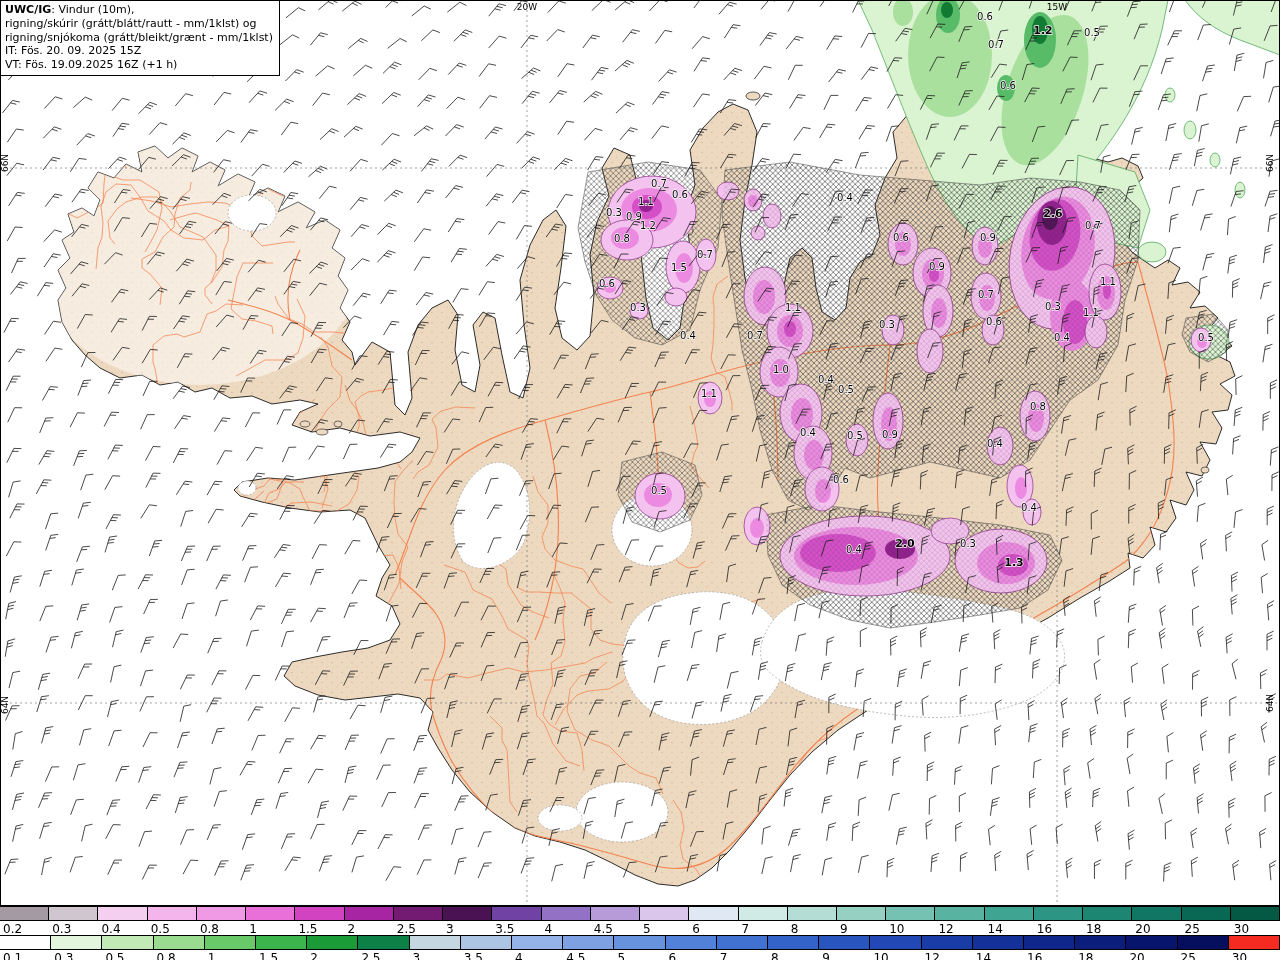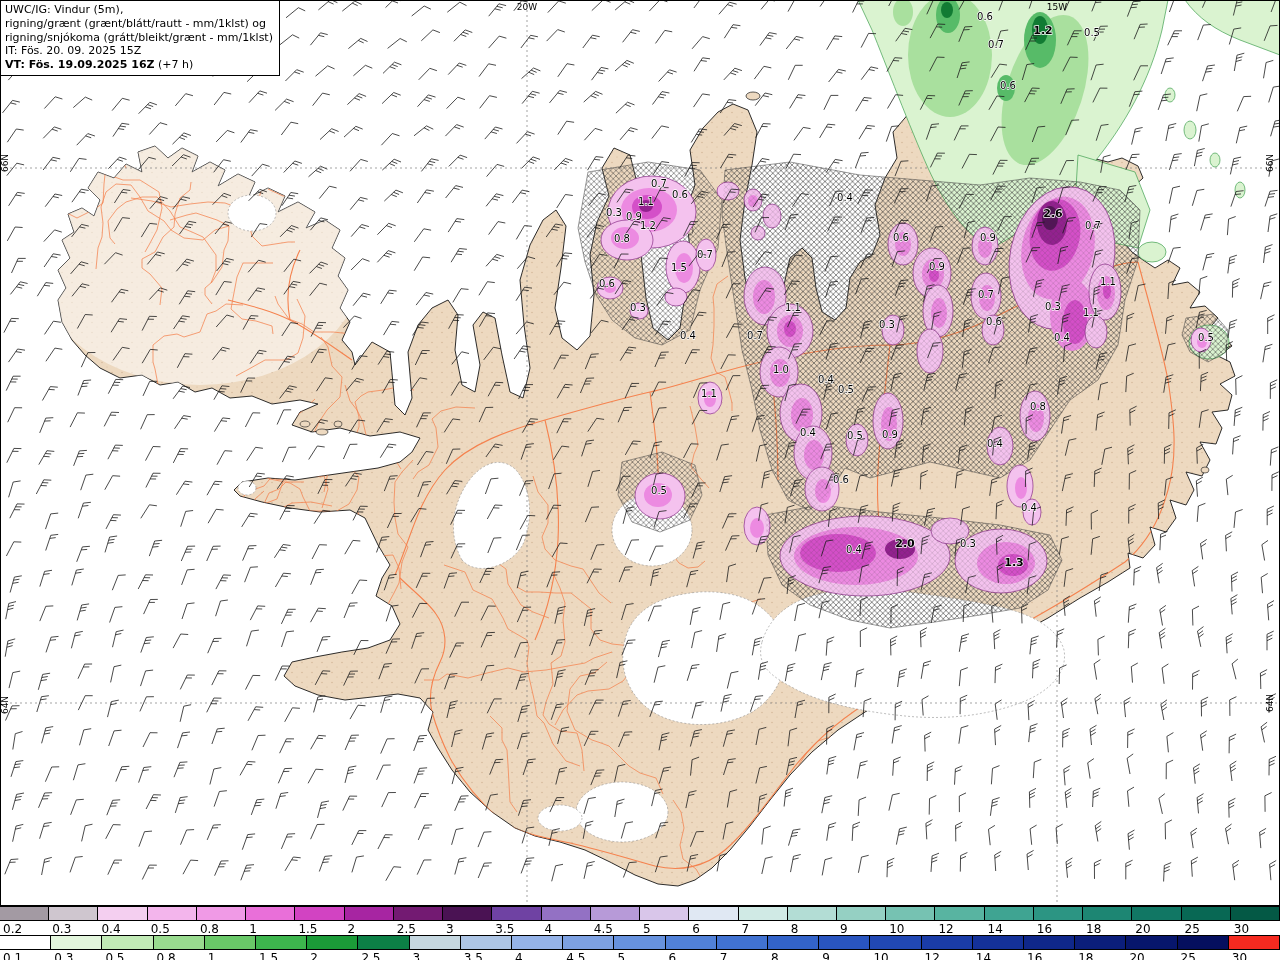--- a/index.html
+++ b/index.html
@@ -273,25 +273,25 @@
         <text x="8" y="163" text-anchor="middle" class="coord" transform="rotate(-90 8 163)">66N</text>
         <text x="8" y="705" text-anchor="middle" class="coord" transform="rotate(-90 8 705)">64N</text>
         <text x="1273" y="163" text-anchor="middle" class="coord" transform="rotate(-90 1273 163)">66N</text>
         <text x="1273" y="703" text-anchor="middle" class="coord" transform="rotate(-90 1273 703)">64N</text>
       </g>
 
     <rect x="0.5" y="0.5" width="1279" height="905" fill="none" stroke="#000" stroke-width="1"></rect>
   </svg>
 
   <div class="title-box">
-      <div class="tl"><span style="font-weight: 400;">UWC/IG</span><span>: Vindur (5m),</span></div>
-      <div class="tl"><span>rigning/grænt (grænt/blátt/rautt - mm/1klst) og</span></div>
+      <div class="tl"><span style="font-weight: 700;">UWC/IG</span><span>: Vindur (10m),</span></div>
+      <div class="tl"><span>rigning/skúrir (grátt/blátt/rautt - mm/1klst) og</span></div>
       <div class="tl"><span>rigning/snjókoma (grátt/bleikt/grænt - mm/1klst)</span></div>
       <div class="tl"><span>IT: Fös. 20. 09. 2025 15Z</span></div>
-      <div class="tl"><span style="font-weight: 700;">VT: Fös. 19.09.2025 16Z</span><span> (+7 h)</span></div>
+      <div class="tl"><span style="font-weight: 400;">VT: Fös. 19.09.2025 16Z</span><span> (+1 h)</span></div>
     </div>
 
   <div class="legend">
     <div id="bar1" class="cbar">
         <div class="cell" style="background: rgb(163, 154, 163);"></div>
         <div class="cell" style="background: rgb(207, 198, 207);"></div>
         <div class="cell" style="background: rgb(244, 207, 240);"></div>
         <div class="cell" style="background: rgb(243, 181, 236);"></div>
         <div class="cell" style="background: rgb(240, 154, 230);"></div>
         <div class="cell" style="background: rgb(233, 111, 217);"></div>

